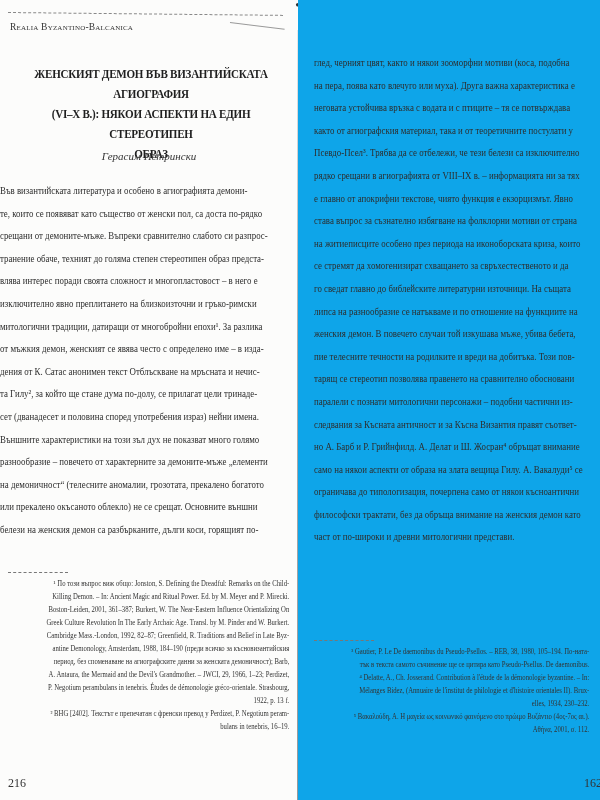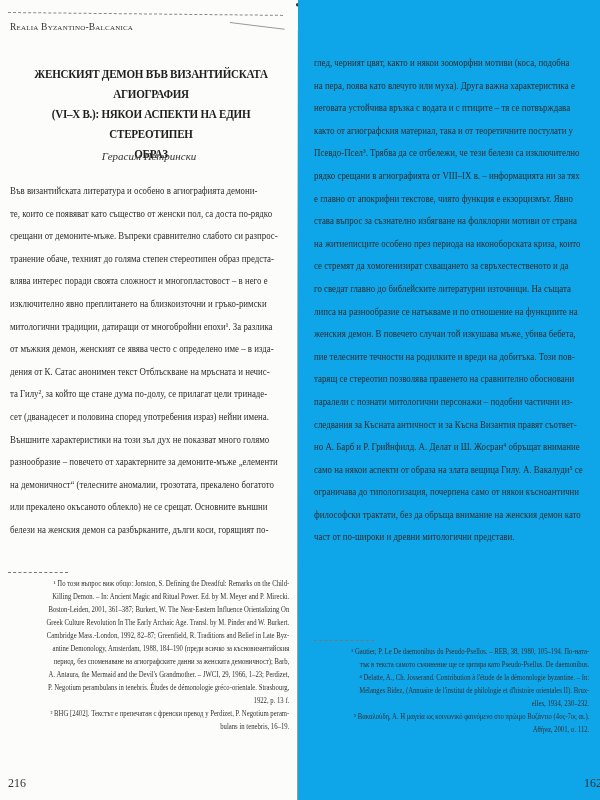--- a/index.html
+++ b/index.html
@@ -42,21 +42,21 @@
     font-style: italic; font-size: 11px; color: #333;
   }
 
   .body-text {
     font-size: 10.3px; line-height: 22.6px; text-align: justify; color: #2d2d2d;
   }
   .body-text .line {
     display: block; white-space: nowrap; overflow: hidden;
     transform: scaleX(0.86); transform-origin: left center; width: 116%;
   }
-  .left-body { position: absolute; left: 10px; top: 180px; width: 280px; }
+  .left-body { position: absolute; left: 0; top: 180px; width: 280px; }
   .right-body { position: absolute; left: 16px; top: 52px; width: 278px; }
 
   .fn-rule { position: absolute; height: 1px; width: 60px; border-top: 1px dashed #777; }
   .left-fn-rule { left: 8px; top: 572px; }
   .right-fn-rule { left: 16px; top: 640px; }
 
   .footnotes { position: absolute; font-size: 7.8px; line-height: 13px; color: #333; text-align: right; }
   .footnotes .line {
     display: block; white-space: nowrap; overflow: hidden;
     transform: scaleX(0.86); transform-origin: left center; width: 116%;

